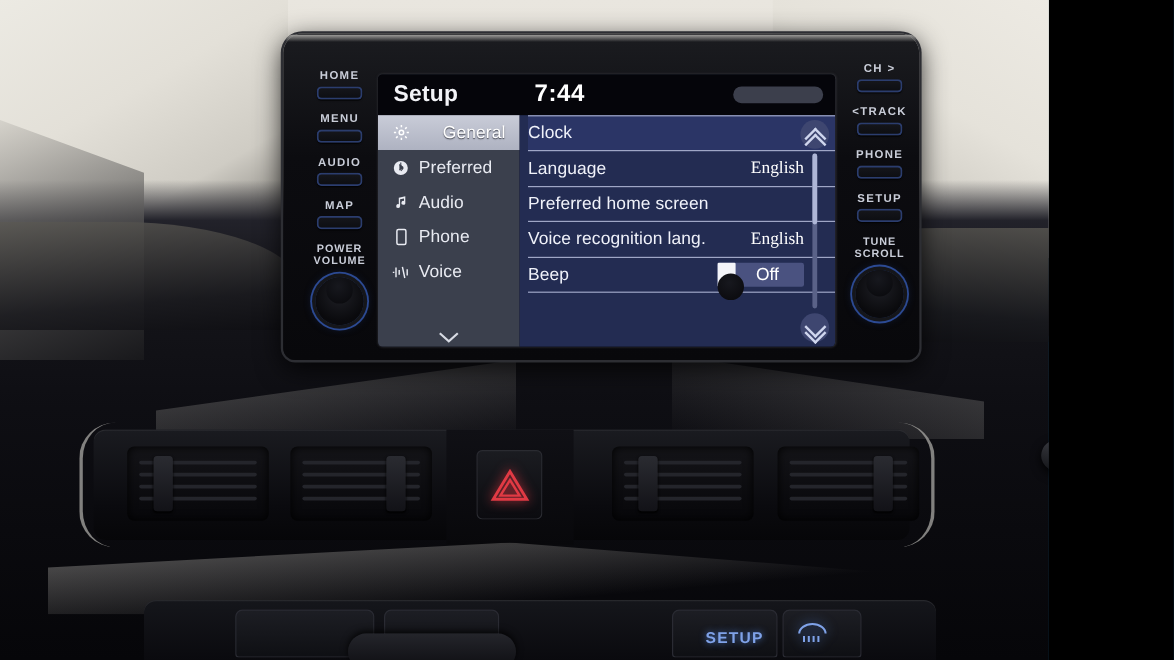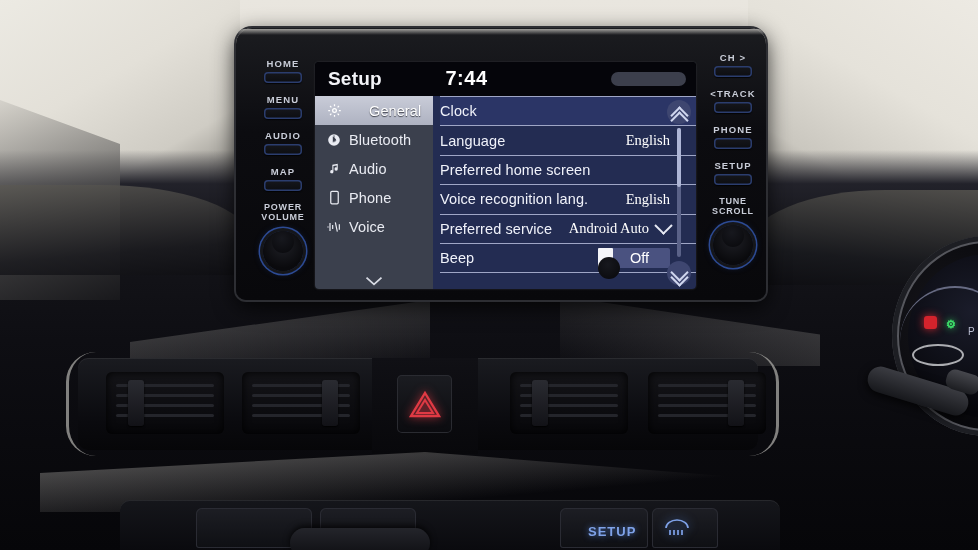--- a/index.html
+++ b/index.html
@@ -1,18 +1,18 @@
 <!DOCTYPE html>
 <html><head>
 <meta charset="utf-8">
 <style>
   html,body{margin:0;padding:0;background:#000;}
   body{width:978px;height:550px;overflow:hidden;font-family:"Liberation Sans",sans-serif;}
 
-  #stage{position:relative;width:978px;height:550px;overflow:hidden;background:#0c4a6e;}
+  #stage{position:relative;width:874px;height:550px;overflow:hidden;background:#0c4a6e;}
 
   
   .windscreen{position:absolute;left:0;top:0;width:978px;height:200px;
     background:linear-gradient(180deg,#e9e6df 0%,#e6e2da 34%,#d9d5cd 58%,#bdb9b1 76%,#8d8a84 90%,#4a4945 100%);}
   .wind-left{position:absolute;left:0;top:0;width:240px;height:210px;
     background:linear-gradient(150deg,#eceae3 0%,#e3e0d8 40%,#cfccc4 70%,#6d6b66 100%);}
   .wind-right{position:absolute;right:0;top:0;width:230px;height:215px;
     background:linear-gradient(210deg,#edeae3 0%,#e5e2da 40%,#cac7bf 72%,#65635e 100%);}
 
   .dash-top{position:absolute;left:0;top:150px;width:978px;height:130px;
@@ -276,21 +276,21 @@
 
         <div class="side-item">
           <span class="side-ico">
             <svg width="14" height="14" viewBox="0 0 24 24">
                 <circle cx="12" cy="12" r="10" fill="currentColor"></circle>
               <path d="M10 7l5 4-5 4V7z" fill="#3b404d"></path>
                 <path d="M10 7l5 4-5 4" stroke="#3b404d" stroke-width="1.6" fill="none"></path>
               <path d="M12 4v7l3 2-3 3" stroke="#3b404d" stroke-width="1.5" fill="none"></path>
             </svg>
           </span>
-          <span class="side-label">Bluetooth</span>
+          <span class="side-label">Preferred</span>
         </div>
 
         <div class="side-item">
           <span class="side-ico">
             <svg width="13" height="15" viewBox="0 0 24 24" fill="currentColor">
               <path d="M10 18a3 3 0 11-2-2.83V5l10-2v9.5a3 3 0 11-2-2.33V6.3l-6 1.2V18z"></path>
             </svg>
           </span>
           <span class="side-label">Audio</span>
         </div>
@@ -335,27 +335,20 @@
         <div class="row">
           <span class="row-label">Preferred home screen</span>
           <span class="row-val"></span>
         </div>
 
         <div class="row">
           <span class="row-label">Voice recognition lang.</span>
           <span class="row-val">English</span>
         </div>
 
-        <div class="row">
-          <span class="row-label">Preferred service</span>
-          <span class="row-val">
-            <span>Android Auto</span>
-            <span class="chev-sm"></span>
-          </span>
-        </div>
 
         <div class="row">
           <span class="row-label">Beep</span>
           <span class="toggle">
             <span class="knob" style="box-shadow:none;background:#f4f5f9;width:15px;height:20px;border-radius:1px;margin:0;"></span>
             <span class="tlabel">Off</span>
           </span>
         </div>
 
         <div class="scrollcol">

